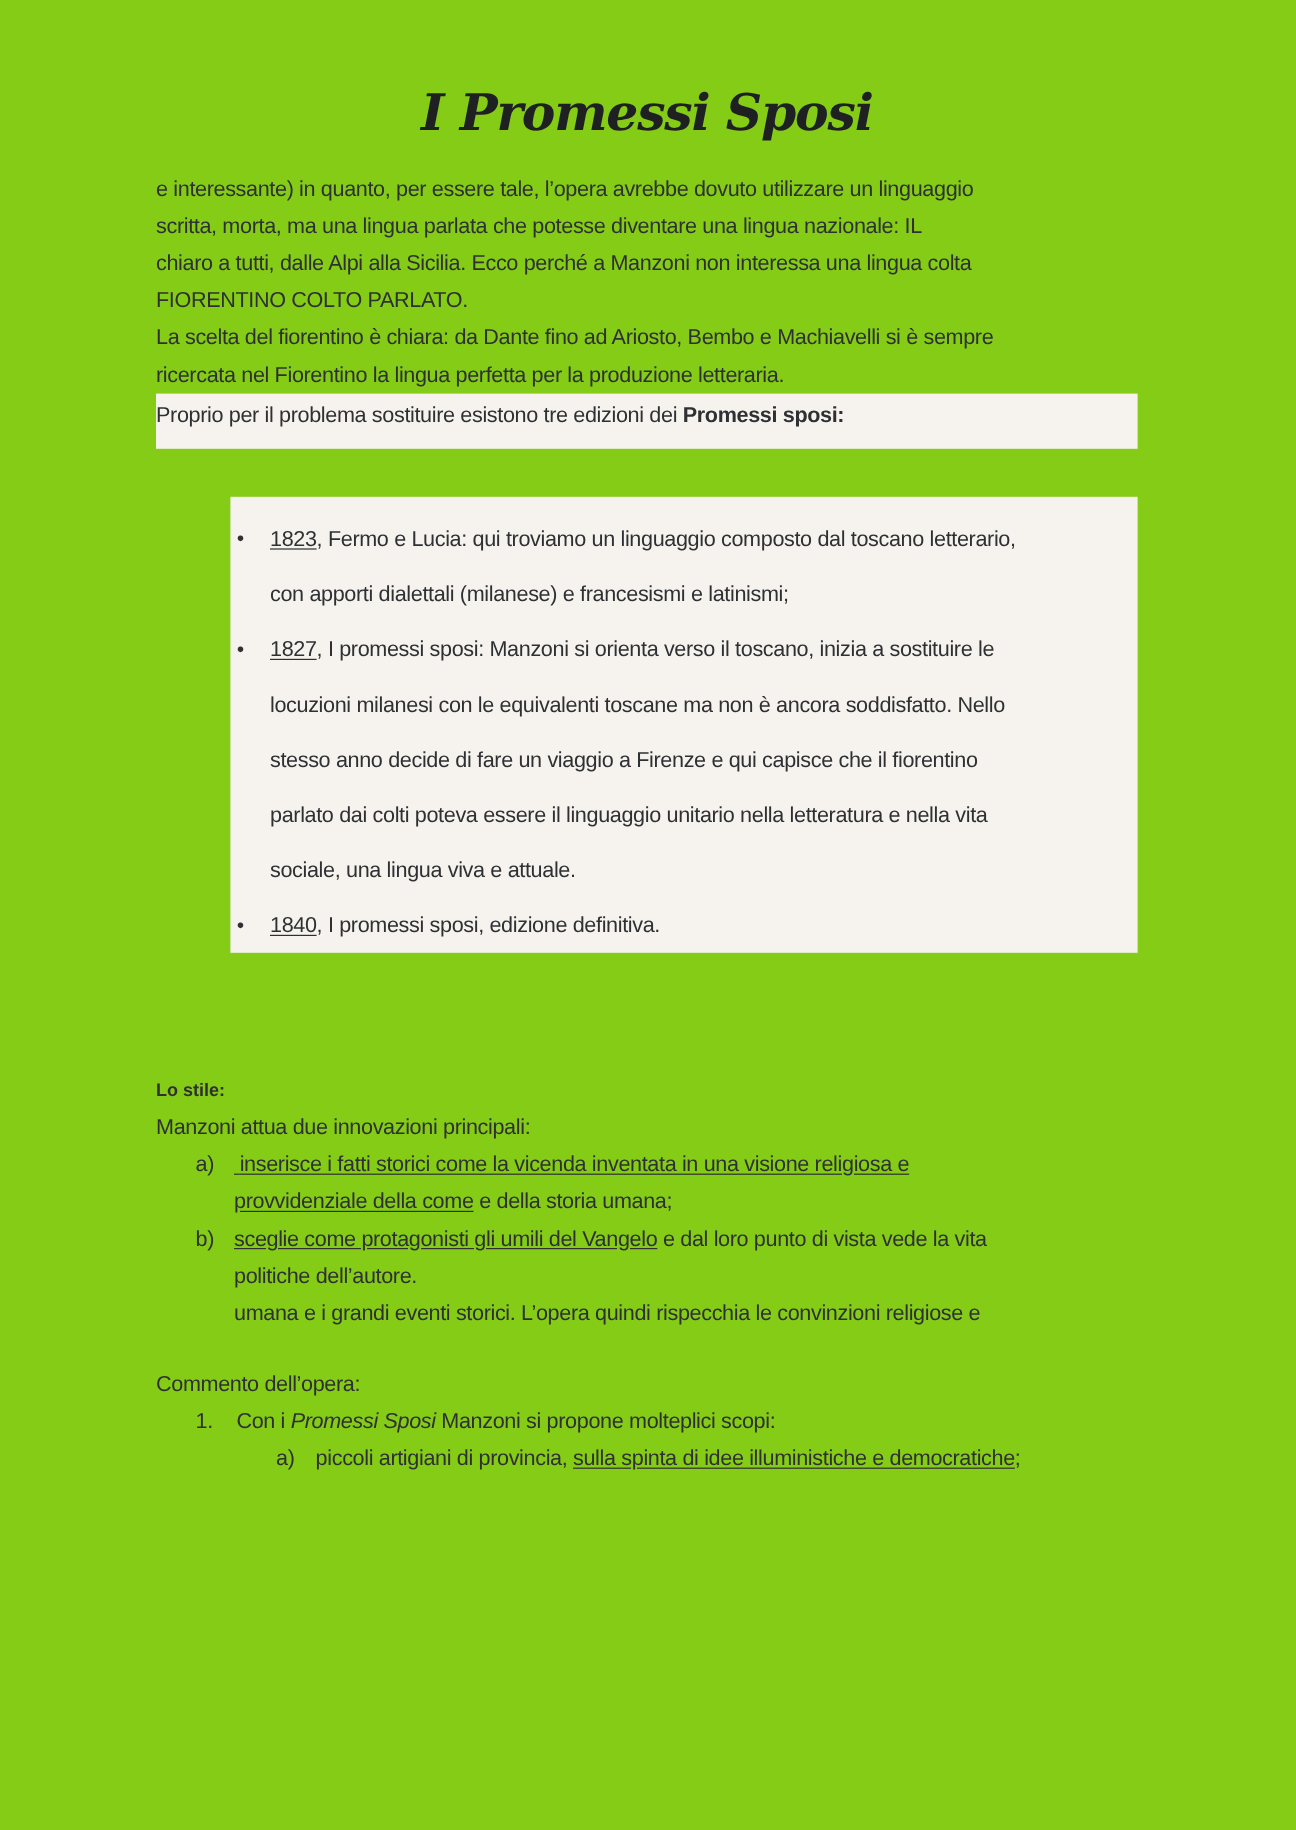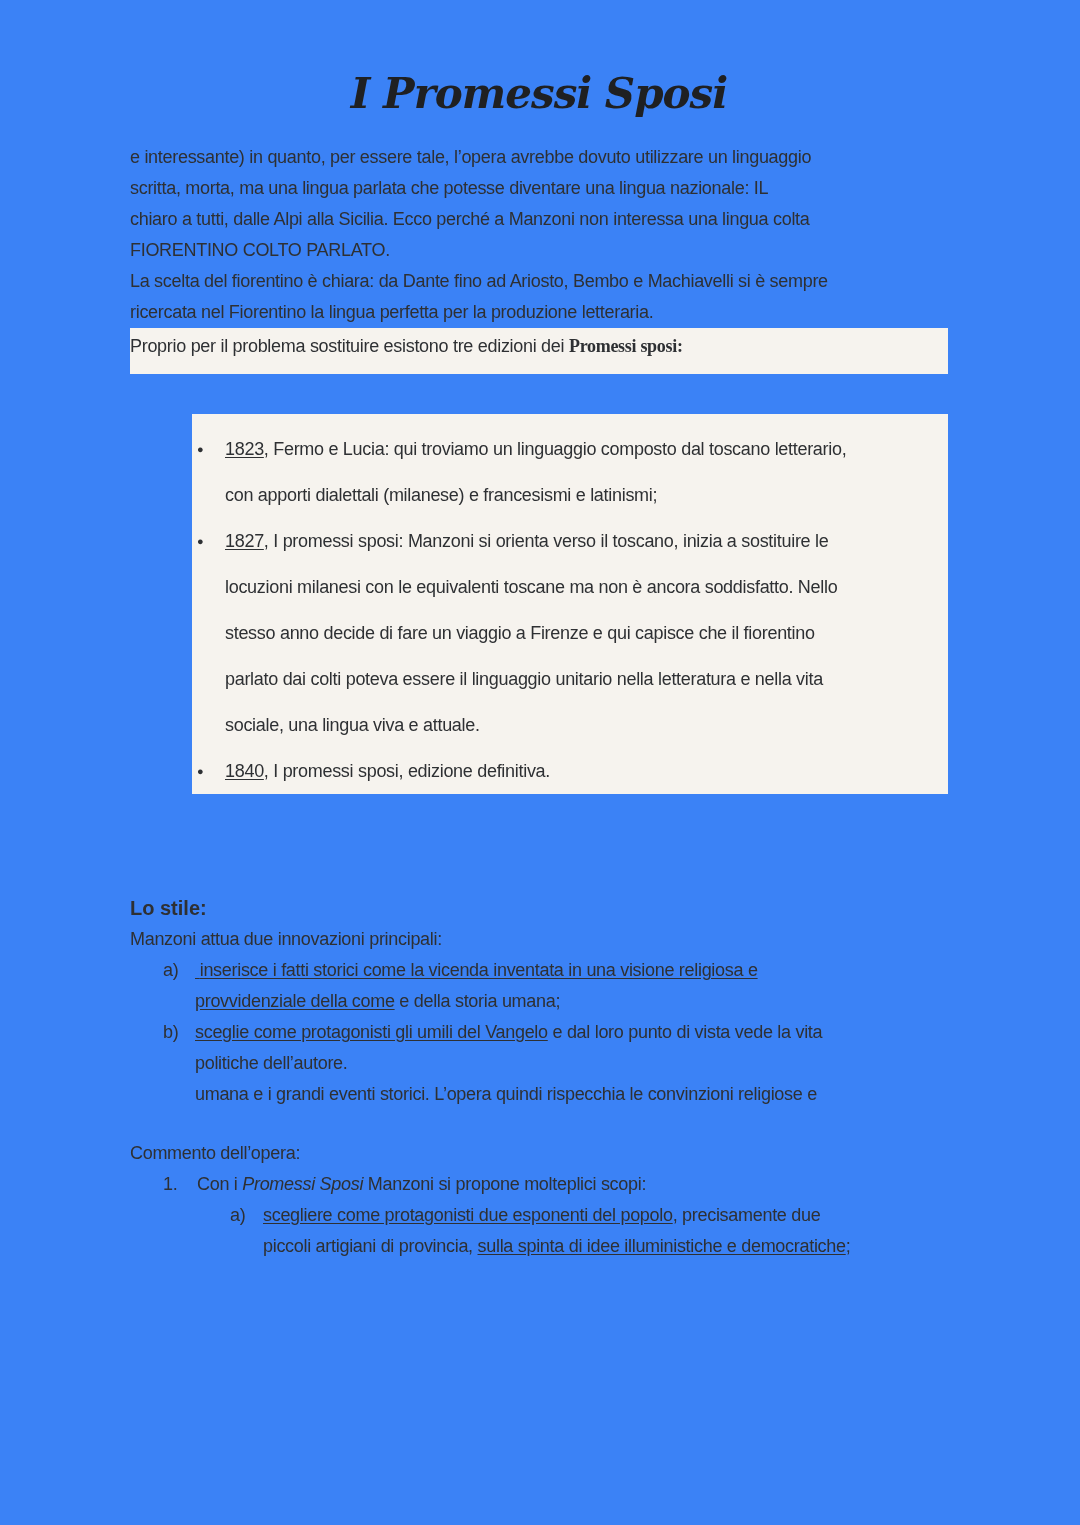--- a/index.html
+++ b/index.html
@@ -1,19 +1,19 @@
 <!DOCTYPE html>
 <html><head>
 <meta charset="utf-8">
 <style>
   html,body { margin:0; padding:0; background:#ffffff; }
   .page {
     position:relative;
     width:1080px; height:1525px;
-    background:#3b82f6;
+    background:#84cc16;
     font-family:"Liberation Sans", sans-serif;
     color:#2e3033;
     overflow:hidden;
   }
   .content { margin-left:130px; width:818px; }
   .title {
     margin:68px 0 0 0;
     text-align:center;
     font-family:"DejaVu Serif", serif;
     font-style:italic; font-weight:bold;
@@ -31,29 +31,29 @@
     padding-top:3px;
   }
   .editions-list {
     margin-top:40px; margin-left:62px;
     width:756px; height:380px; box-sizing:border-box;
     padding-top:12px;
   }
   .editions-list .line, .editions-list .marker { line-height:46px; }
   .item { display:flex; align-items:flex-start; }
   .editions-list .marker { width:28px; padding-left:5px; font-size:11px; }
-  .heading { margin-top:99px; font-weight:bold; font-size:20px; line-height:31px; }
+  .heading { margin-top:99px; font-weight:bold; font-size:15px; line-height:31px; }
   .alpha-list .item { margin-left:33px; }
   .alpha-list .marker { width:32px; flex:0 0 32px; }
   .comment-heading { margin-top:28px; }
   .comment-list .item { margin-left:33px; }
   .comment-list .marker { width:34px; flex:0 0 34px; }
   .comment-list .item.lvl2 { margin-left:100px; }
   .comment-list .item.lvl2 .marker { width:33px; flex:0 0 33px; }
-  .b { font-weight:bold;font-family:Liberation Serif, serif; }
+  .b { font-weight:bold; }
   .u { text-decoration:underline; text-underline-offset:2px; }
   .i { font-style:italic; }
 </style>
 </head>
 <body>
 
 <div class="page">
   <div class="content">
 
     <h1 class="title">I Promessi Sposi</h1>
@@ -124,20 +124,19 @@
     <div class="comment-list">
         <div class="item">
           <span class="marker">1.</span>
           <div class="item-body">
             <div class="line"><span>Con i </span><span class="i">Promessi Sposi</span><span> Manzoni si propone molteplici scopi:</span></div>
           </div>
         </div>
         <div class="item lvl2">
           <span class="marker">a)</span>
           <div class="item-body">
-            <div class="line"><span class="u">scegliere come protagonisti due esponenti del popolo</span><span>, precisamente due</span></div>
             <div class="line"><span>piccoli artigiani di provincia, </span><span class="u">sulla spinta di idee illuministiche e democratiche</span><span>;</span></div>
           </div>
         </div>
       </div>
 
   </div>
 </div>
 
 </body></html>

